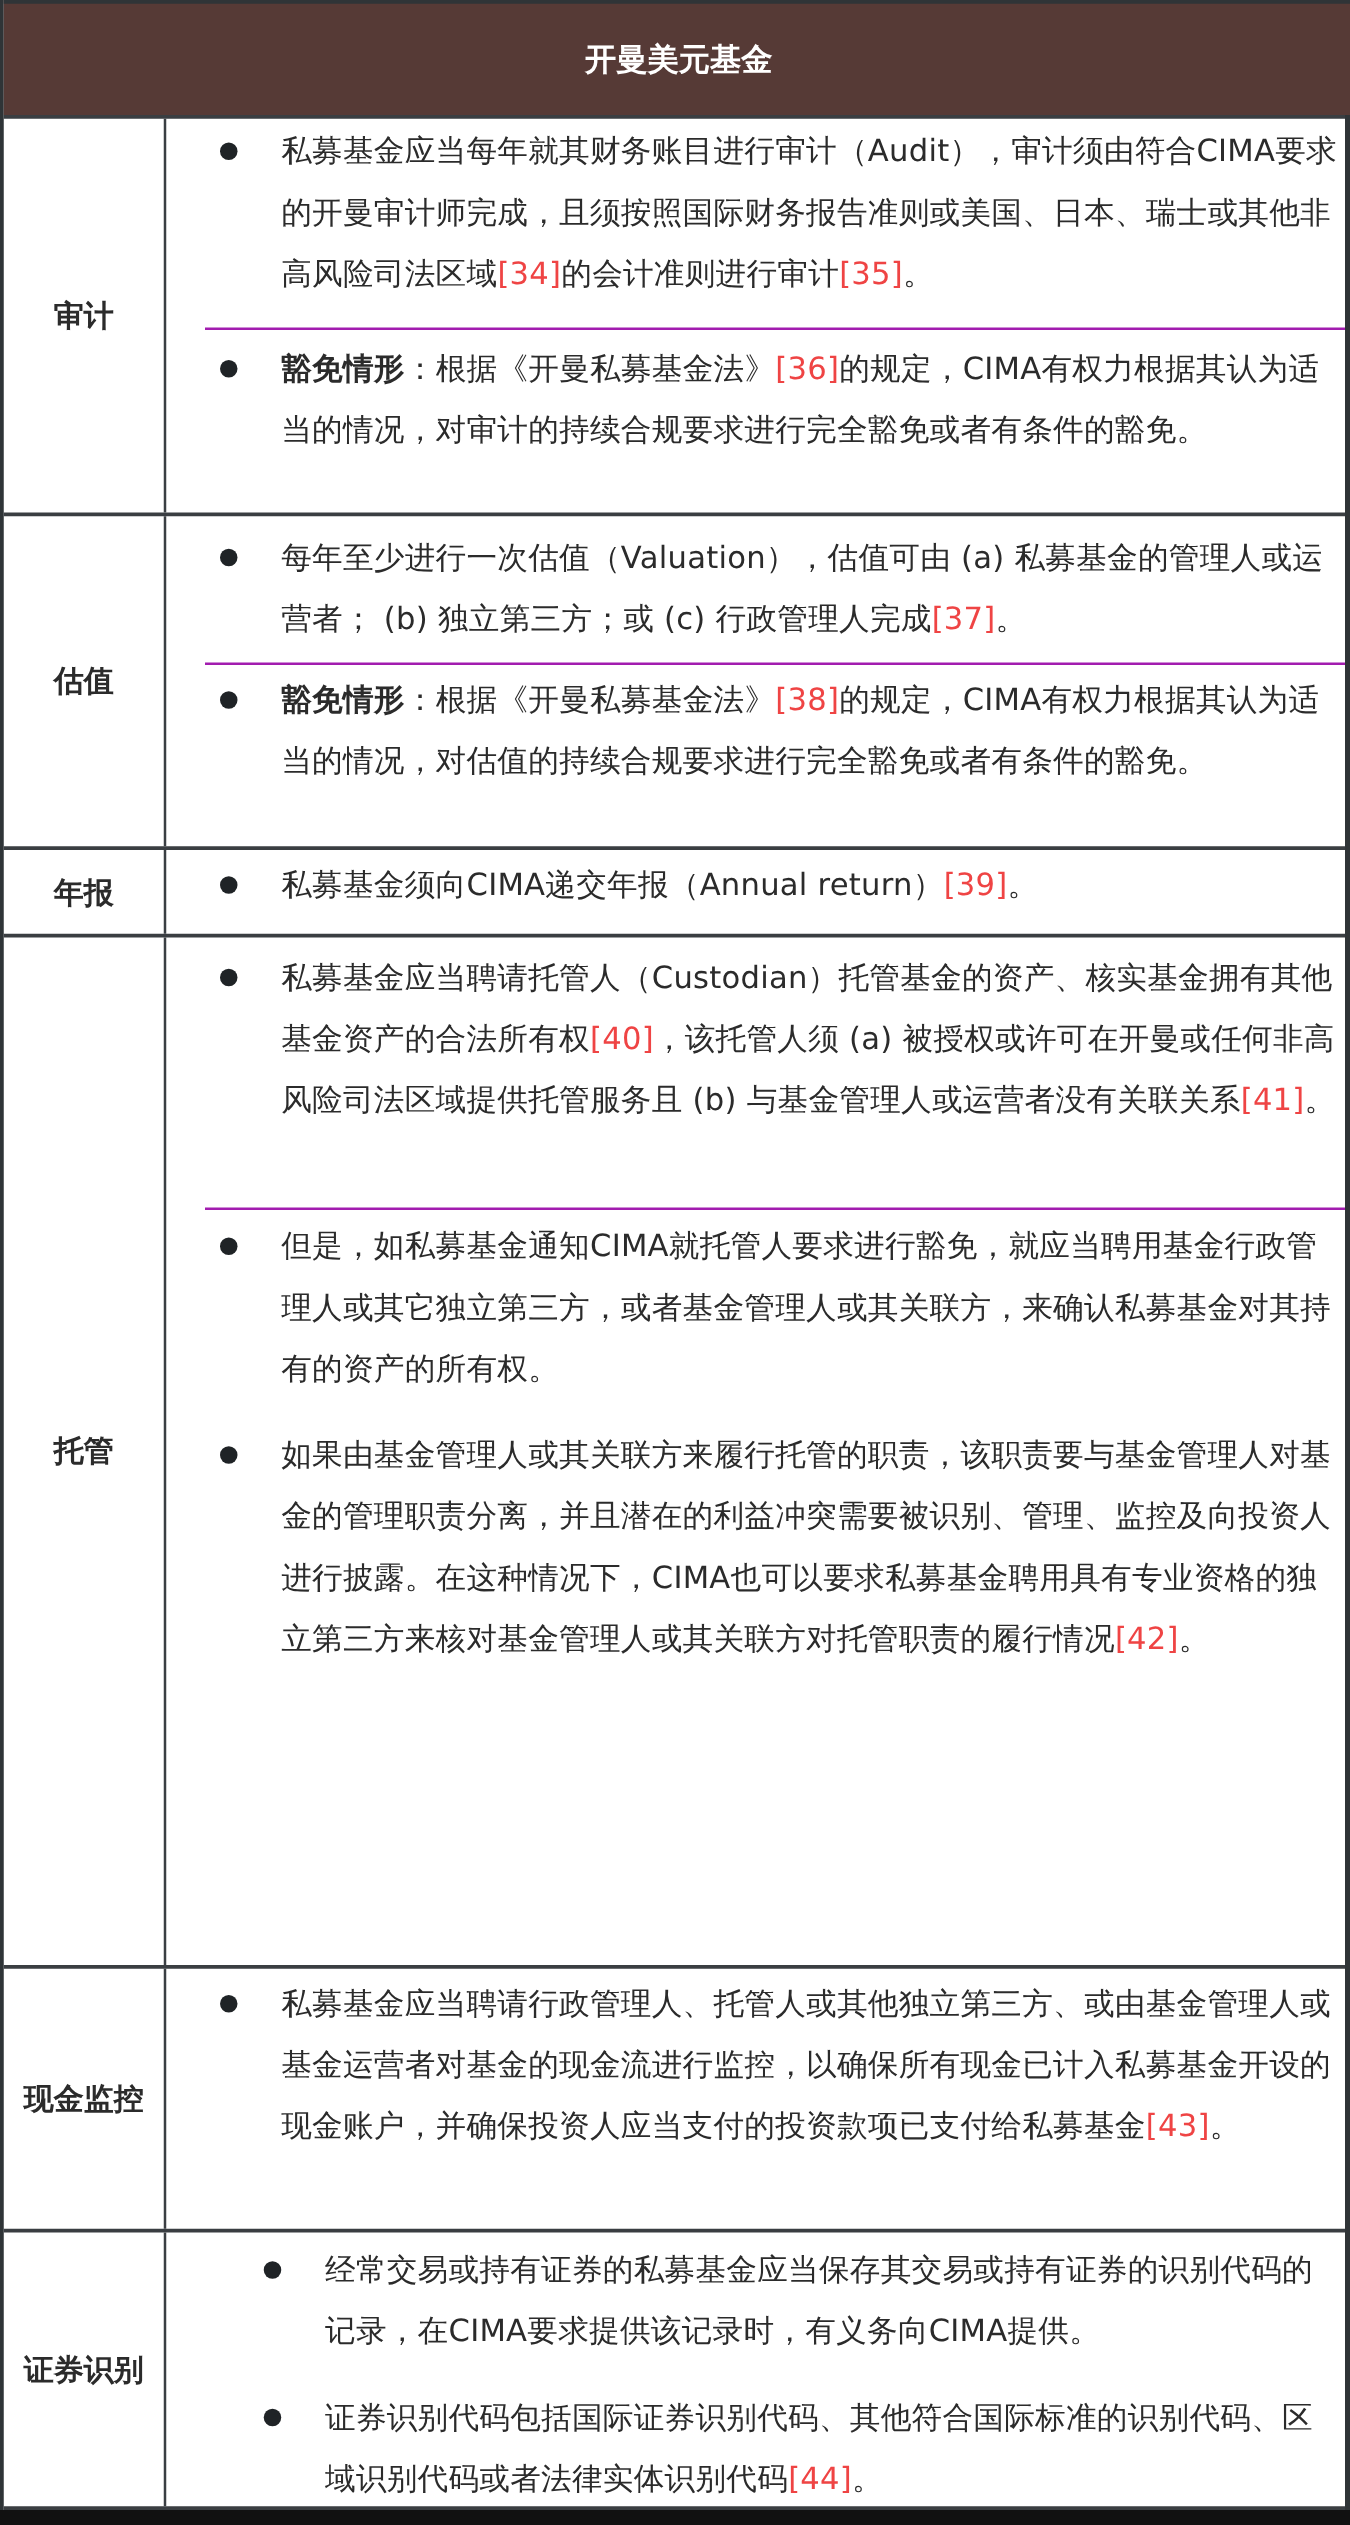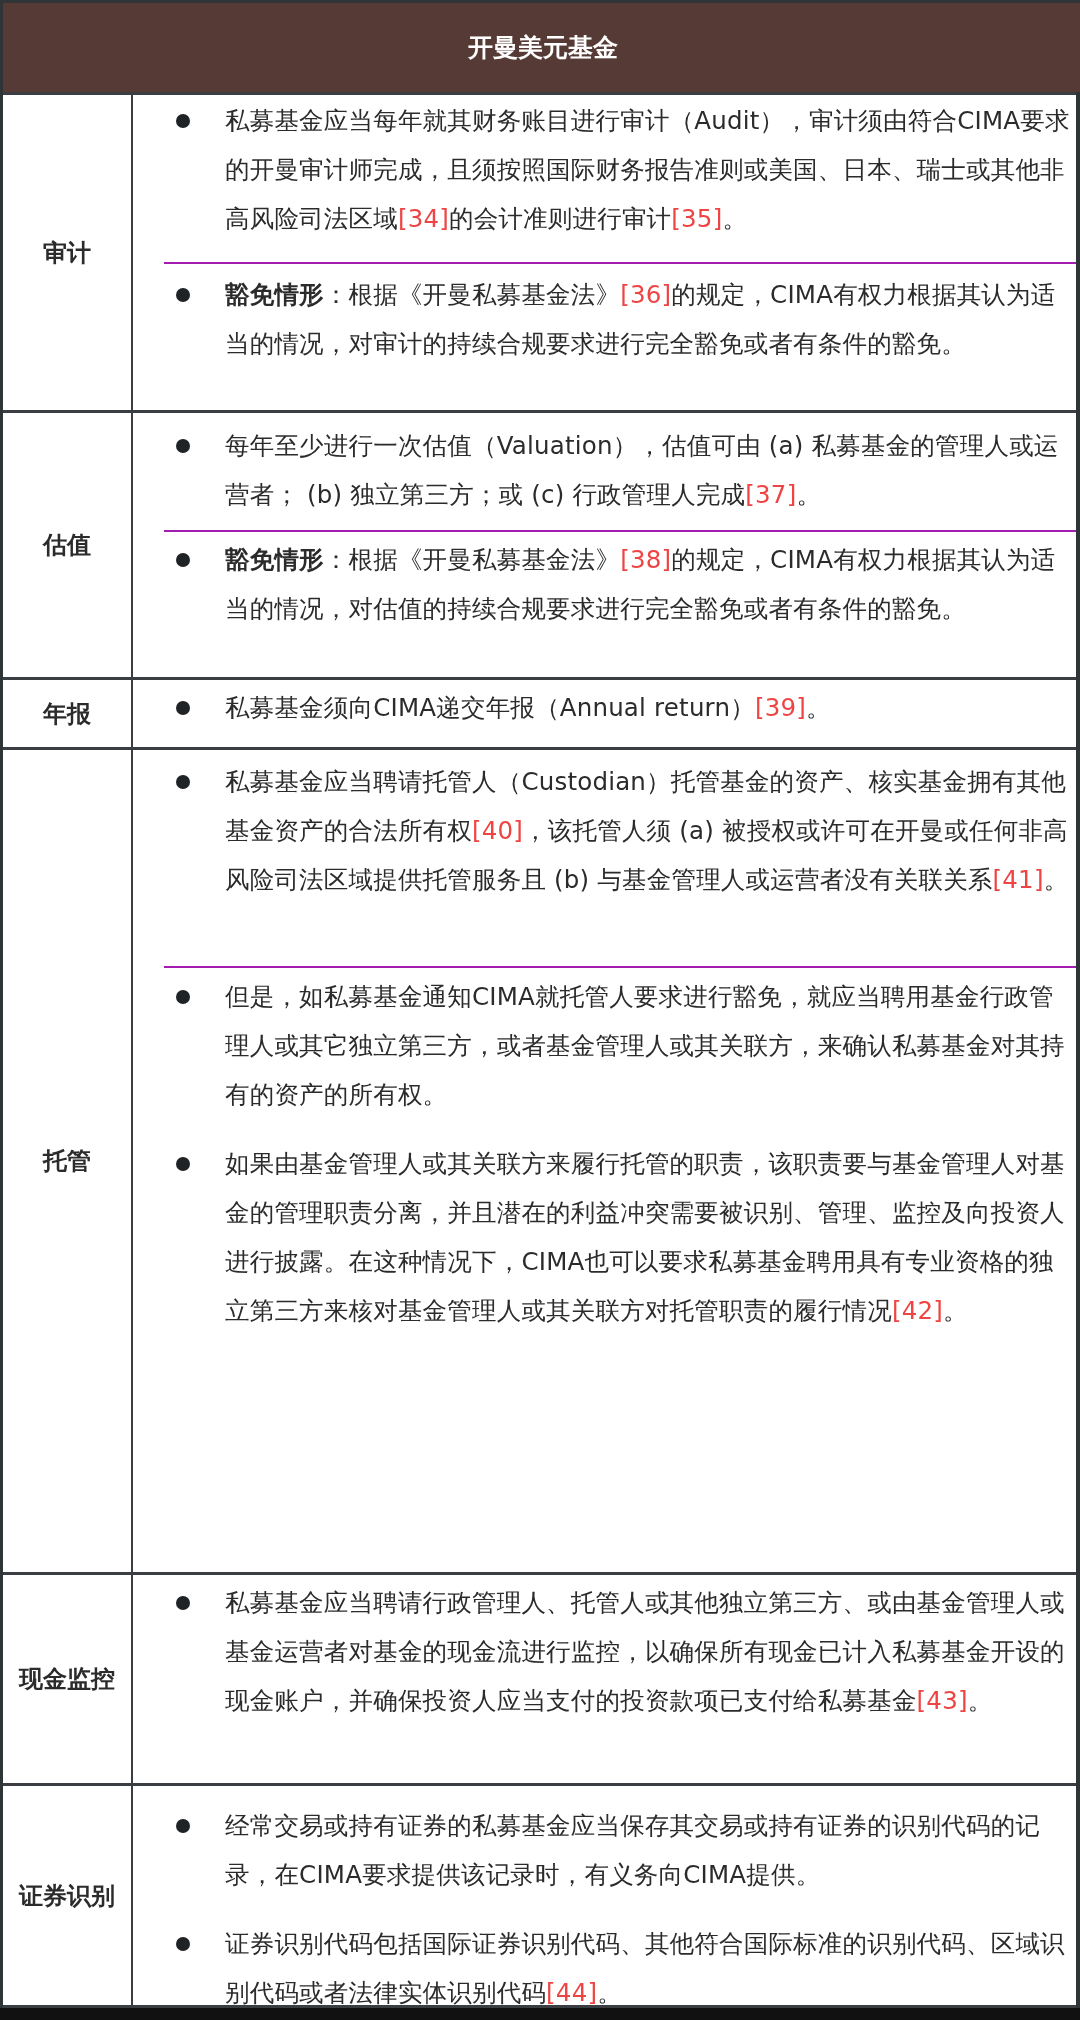--- a/index.html
+++ b/index.html
@@ -111,21 +111,21 @@
 
   <div class="section" style="top:1572px;height:211px;">
     <div class="label">现金监控</div>
     <div class="cell" style="top:0;bottom:0;padding-top:3px;">
       <div class="item"><span class="bullet"></span><span>私募基金应当聘请行政管理人、托管人或其他独立第三方、或由基金管理人或基金运营者对基金的现金流进行监控，以确保所有现金已计入私募基金开设的现金账户，并确保投资人应当支付的投资款项已支付给私募基金</span><span class="ref">[43]</span><span>。</span></div>
     </div>
   </div>
 
   <div class="section" style="top:1783px;height:225px;border-bottom:3px solid #3a3e42;">
     <div class="label">证券识别</div>
-    <div class="cell" style="top:0;bottom:0;padding-top:15px;">
+    <div class="cell" style="top:0;bottom:0;padding-top:5px;margin-left:35px;">
       <div class="item" style="margin-bottom:20px;"><span class="bullet"></span><span>经常交易或持有证券的私募基金应当保存其交易或持有证券的识别代码的记录，在CIMA要求提供该记录时，有义务向CIMA提供。</span></div>
       <div class="item"><span class="bullet"></span><span>证券识别代码包括国际证券识别代码、其他符合国际标准的识别代码、区域识别代码或者法律实体识别代码</span><span class="ref">[44]</span><span>。</span></div>
     </div>
   </div>
 
   <div class="rightline"></div>
 </div>
 <div class="bottom-strip"></div>
 
 </body></html>

